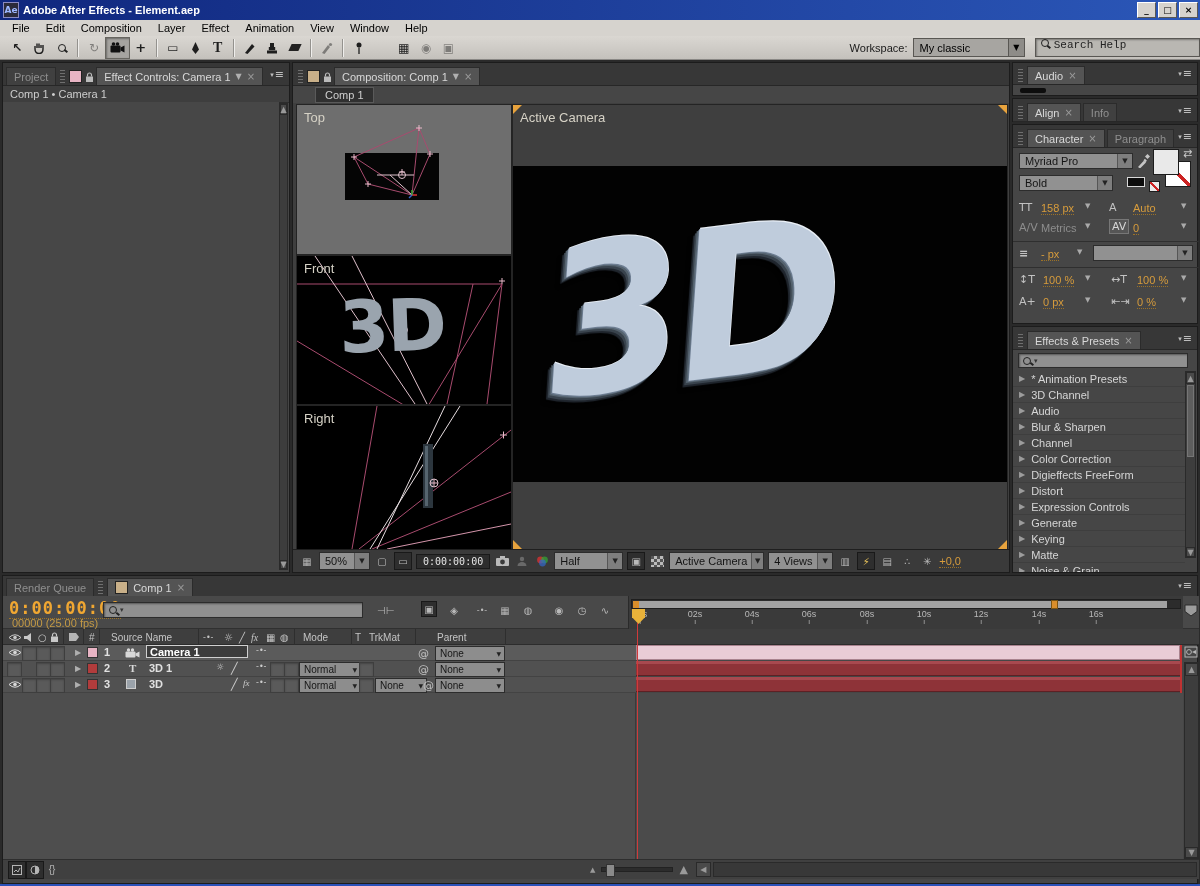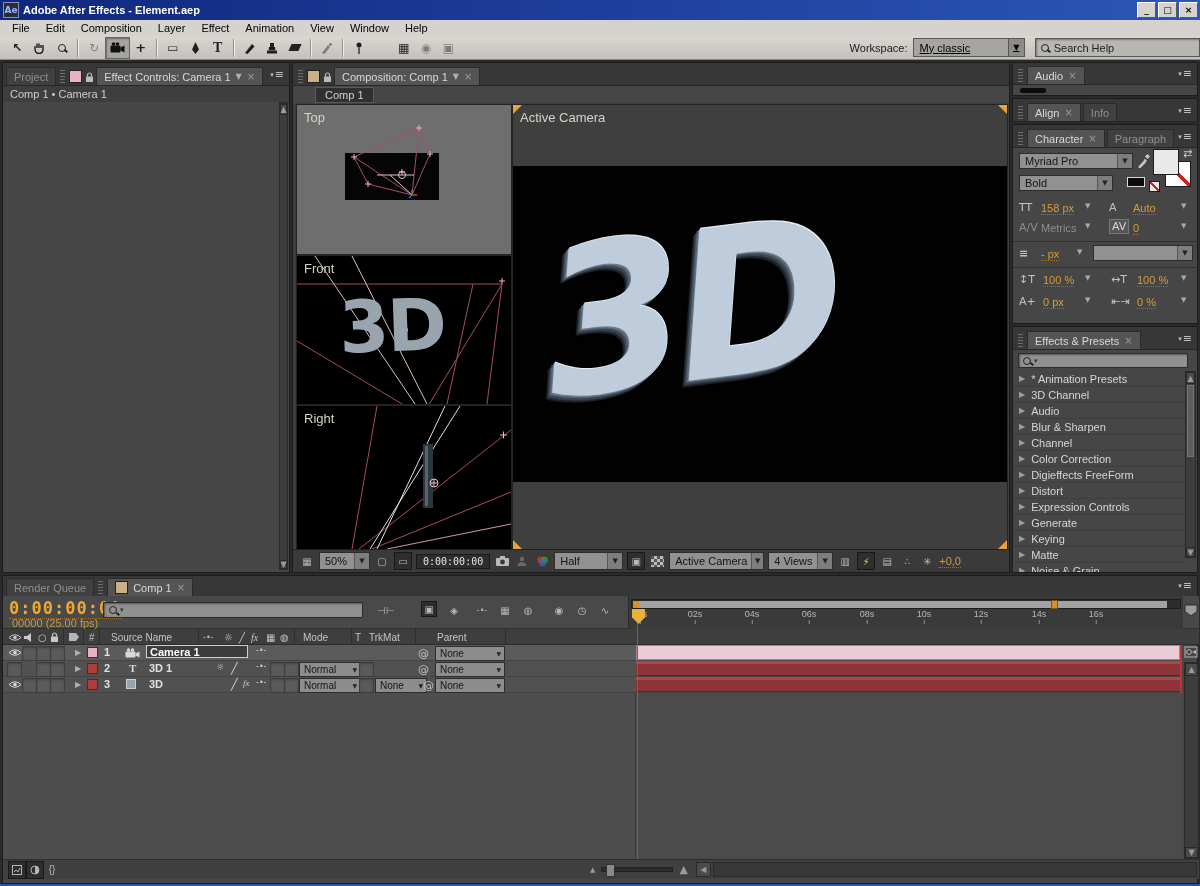--- a/index.html
+++ b/index.html
@@ -21,21 +21,21 @@
   .tool{width:24px;height:20px;display:flex;align-items:center;justify-content:center;font-size:12px;color:#1e1e1e;}
   .tool.sel{background:#a6a4a0;border:1px solid #67655f;box-shadow:inset 1px 1px 2px rgba(0,0,0,.35);}
   .tool.dim{opacity:.45;}
   .tsep{width:1px;height:18px;background:#94928e;border-right:1px solid #efeeec;margin:0 4px;}
   .eraser{width:10px;height:7px;background:#222;transform:skewX(-25deg);}
   .wslabel{color:#1a1a1a;}
   .wsdd{width:112px;height:17px;background:#a7a5a1;border:1px solid #5957534;border:1px solid #595753;
         display:flex;align-items:center;justify-content:space-between;color:#000;padding-left:5px;}
   .wsdd .ab{width:15px;height:100%;background:#8e8c88;border-left:1px solid #595753;display:flex;align-items:center;justify-content:center;font-size:8px;}
   .searchhelp{width:170px;height:17px;background:#b9b7b2;border:1px solid #595753;box-shadow:inset 1px 1px 2px rgba(0,0,0,.35);
-        display:flex;align-items:center;gap:5px;color:#222;padding-left:5px;}
+        display:flex;align-items:flex-start;gap:5px;color:#222;padding-left:5px;font-family:Liberation Mono, monospace;}
   .mag{width:6px;height:6px;border:1.4px solid #222;border-radius:50%;position:relative;flex:none;}
   .mag::after{content:"";position:absolute;width:4px;height:1.5px;background:#222;right:-3.5px;bottom:-1px;transform:rotate(40deg);}
   
   .panel{background:#464646;border:1px solid #1c1c1c;}
   .tabbar{display:flex;align-items:flex-end;height:22px;background:#373737;border-bottom:1px solid #272727;padding-left:3px;}
   .tab{height:17px;display:flex;align-items:center;gap:5px;padding:0 7px;color:#8f8f8f;background:#404040;
        border:1px solid #2b2b2b;border-bottom:none;margin-right:2px;white-space:nowrap;}
   .tab.active{background:#545454;color:#d8d8d8;}
   .tab .x{color:#9a9a9a;font-size:10px;}
   .tab .da{font-size:8px;color:#b0b0b0;}
@@ -167,21 +167,21 @@
       <svg width="8" height="12" viewBox="0 0 8 12">
           <circle cx="4" cy="3" r="2.5" fill="#1e1e1e"></circle>
           <path d="M4 5.5 V12" stroke="#1e1e1e" stroke-width="1.3"></path>
         </svg>
     </span>
     <span style="width:24px;"></span>
     <span class="tool ico">▦</span>
     <span class="tool ico dim">◉</span>
     <span class="tool ico dim">▣</span>
     <span class="wslabel" style="margin-left:390px;">Workspace:</span>
-    <span class="wsdd" style="margin-left:6px;text-decoration:underline;">
+    <span class="wsdd" style="margin-left:6px;">
       <span>My classic</span>
       <span class="ab ico">▼</span>
     </span>
     <span class="searchhelp" style="margin-left:10px;">
       <span class="mag"></span>
       <span>Search Help</span>
     </span>
   </div>
 
   <div class="abs panel" style="left:2px;top:62px;width:288px;height:511px;">

